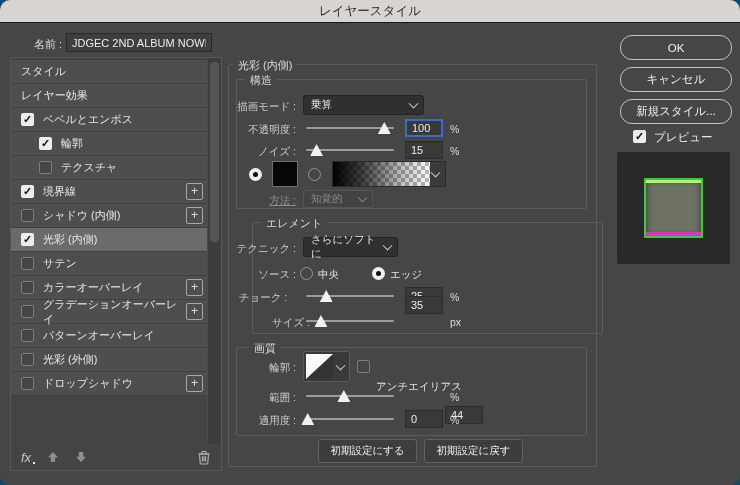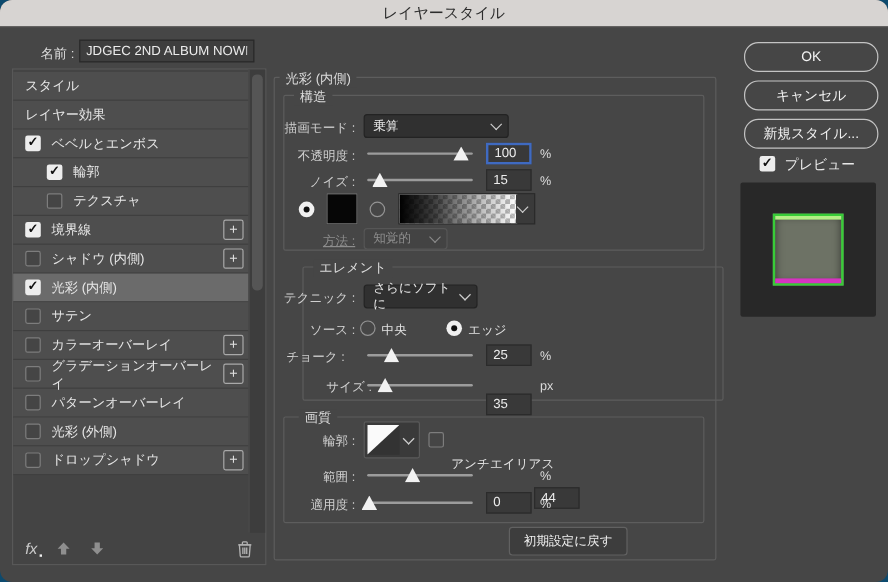--- a/index.html
+++ b/index.html
@@ -250,21 +250,21 @@
   <div class="vbox" style="top:287px;">
         <span>25</span>
       </div>
   <div class="unit" style="top:291px;">%</div>
 
   <div class="flabel" style="left:244px;top:316px;">サイズ :</div>
   <div class="slider" style="left:306px;top:314px;">
     <div class="track"></div>
     <div class="thumb" style="left: 17%;"></div>
   </div>
-  <div class="vbox" style="top:328px;">
+  <div class="vbox" style="top:296px;">
         <span>35</span>
       </div>
   <div class="unit" style="top:316px;">px</div>
 
   <div class="group" style="left:236px;top:347px;width:349px;height:87px;">
     <span class="legend" style="left:12px;">画質</span>
   </div>
   <div class="flabel" style="left:230px;top:361px;">輪郭 :</div>
   <div class="contour">
     <div class="thumbbox">
@@ -288,20 +288,21 @@
   <div class="flabel" style="left:230px;top:414px;">適用度 :</div>
   <div class="slider" style="left:306px;top:412px;">
     <div class="track"></div>
     <div class="thumb" style="left: 2%;"></div>
   </div>
   <div class="vbox" style="top:410px;">
         <span>0</span>
       </div>
   <div class="unit" style="top:414px;">%</div>
 
+  <div class="pbtn" style="left:318px;width:97px;">初期設定にする</div>
   <div class="pbtn" style="left:424px;width:97px;">初期設定に戻す</div>
 
   <div class="pill" style="top:67px;">キャンセル</div>
   <div class="pill" style="top:35px;">OK</div>
   <div class="pill" style="top:99px;">新規スタイル...</div>
   <div class="pvcheck">
         <span class="tick">✓</span>
       </div>
   <div class="pvlabel">プレビュー</div>
   <div class="preview">

